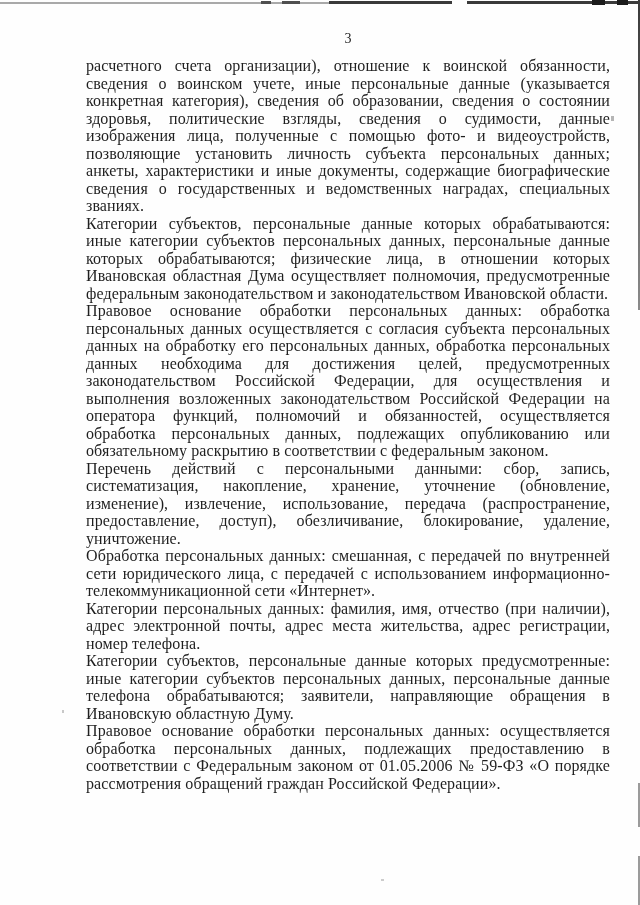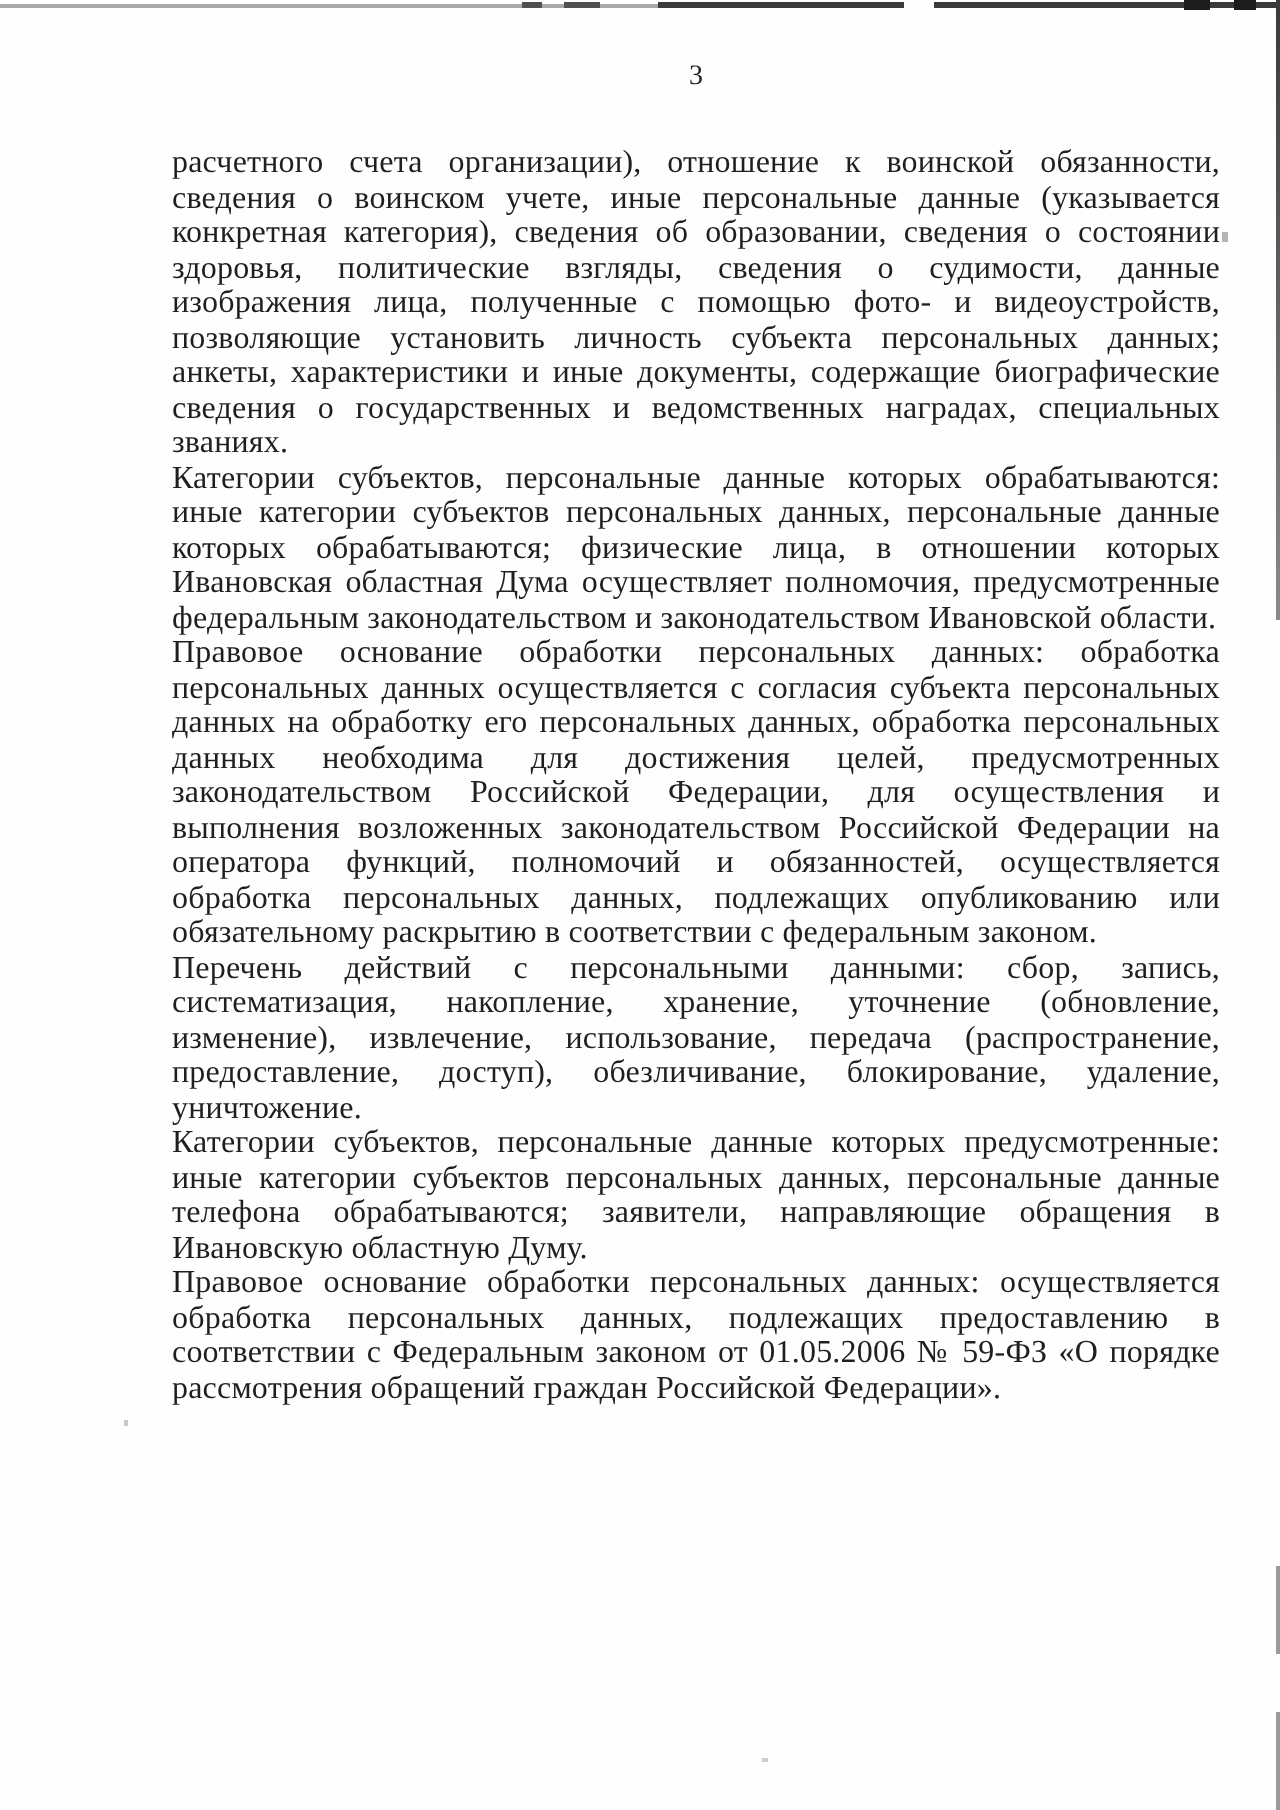--- a/index.html
+++ b/index.html
@@ -54,21 +54,20 @@
     font-size: 14px;
     color: #1f1f1f;
   }
   .text-block {
     position: absolute;
     top: 57px; left: 86px; width: 524px;
     font-size: 16px;
     line-height: 17.5px;
     text-align: justify;
     letter-spacing: 0.1px;
-    margin-top: 16px;
   }
   .text-block p { margin: 0; padding: 0; }
   .text-block b { font-weight: normal; }
 </style>
 </head>
 <body>
 
 <div id="page">
 
   <div class="top-line-base"></div>
@@ -85,17 +84,19 @@
   <div class="speck-2"></div>
   <div class="speck-3"></div>
 
   <div class="page-number">3</div>
 
   <div class="text-block">
     <p><span></span><b></b><span>расчетного счета организации), отношение к воинской обязанности, сведения о воинском учете, иные персональные данные (указывается конкретная категория), сведения об образовании, сведения о состоянии здоровья, политические взгляды, сведения о судимости, данные изображения лица, полученные с помощью фото- и видеоустройств, позволяющие установить личность субъекта персональных данных; анкеты, характеристики и иные документы, содержащие биографические сведения о государственных и ведомственных наградах, специальных званиях.</span></p>
     <p><span></span><b>Категории субъектов, персональные данные которых обрабатываются:</b><span> иные категории субъектов персональных данных, персональные данные которых обрабатываются; физические лица, в отношении которых Ивановская областная Дума осуществляет полномочия, предусмотренные федеральным законодательством и законодательством Ивановской области.</span></p>
     <p><span></span><b>Правовое основание обработки персональных данных</b><span>: обработка персональных данных осуществляется с согласия субъекта персональных данных на обработку его персональных данных, обработка персональных данных необходима для достижения целей, предусмотренных законодательством Российской Федерации, для осуществления и выполнения возложенных законодательством Российской Федерации на оператора функций, полномочий и обязанностей, осуществляется обработка персональных данных, подлежащих опубликованию или обязательному раскрытию в соответствии с федеральным законом.</span></p>
     <p><span></span><b>Перечень действий с персональными данными</b><span>: сбор, запись, систематизация, накопление, хранение, уточнение (обновление, изменение), извлечение, использование, передача (распространение, предоставление, доступ), обезличивание, блокирование, удаление, уничтожение.</span></p>
+    <p><span></span><b>Обработка персональных данных</b><span>: смешанная, с передачей по внутренней сети юридического лица, с передачей с использованием информационно-телекоммуникационной сети «Интернет».</span></p>
+    <p><span></span><b>Категории персональных данных</b><span>: фамилия, имя, отчество (при наличии), адрес электронной почты, адрес места жительства, адрес регистрации, номер телефона.</span></p>
     <p><span></span><b>Категории субъектов, персональные данные которых предусмотренные</b><span>: иные категории субъектов персональных данных, персональные данные телефона обрабатываются; заявители, направляющие обращения в Ивановскую областную Думу.</span></p>
     <p><span></span><b>Правовое основание обработки персональных данных</b><span>: осуществляется обработка персональных данных, подлежащих предоставлению в соответствии с Федеральным законом от 01.05.2006 № 59-ФЗ «О порядке рассмотрения обращений граждан Российской Федерации».</span></p>
   </div>
 
 </div>
 
 </body></html>

